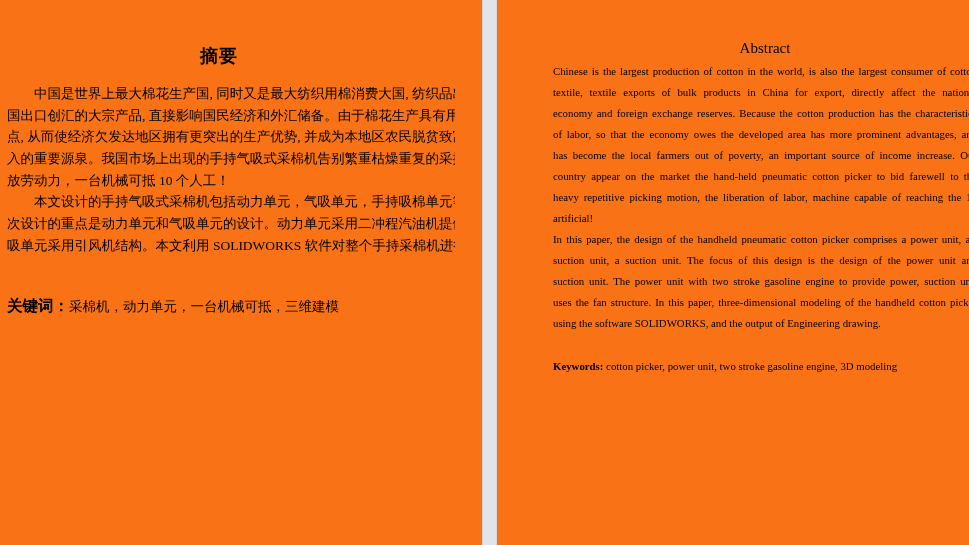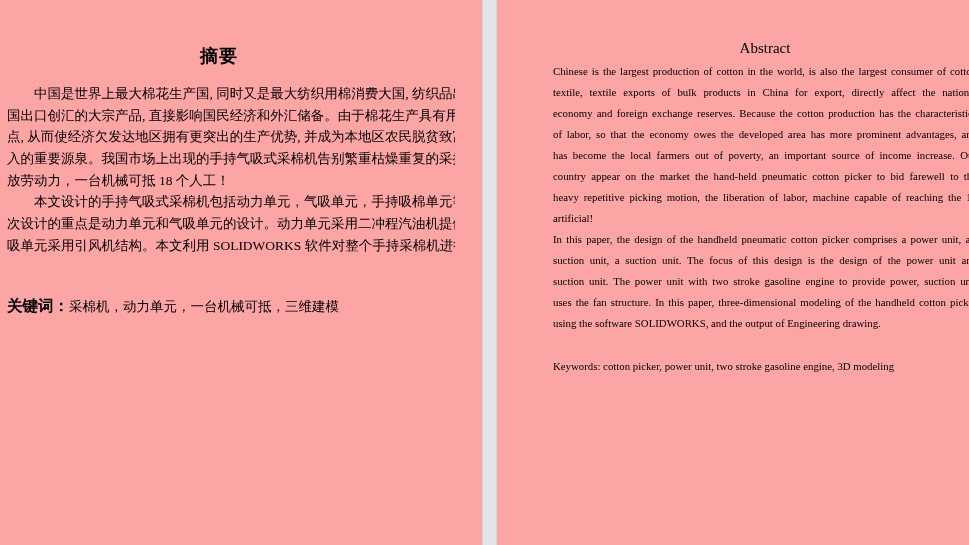--- a/index.html
+++ b/index.html
@@ -12,21 +12,21 @@
     overflow: hidden;
     position: relative;
     background: #ffffff;
     font-family: "Liberation Serif", "DejaVu Serif", serif;
     color: #000000;
   }
   .page {
     position: absolute;
     top: 0;
     height: 545px;
-    background: #fca5a5;
+    background: #f97316;
   }
   .page-left  { left: 0;     width: 482px; }
   .page-right { left: 497px; width: 532px; overflow: visible; }
   .gutter {
     position: absolute;
     top: 0;
     left: 482px;
     width: 15px;
     height: 545px;
     background: #e1e5e9;
@@ -107,34 +107,34 @@
   .en-line.last { text-align-last: left; }
   .en-keywords {
     position: absolute;
     top: 356px;
     left: 56px;
     width: 424px;
     font-size: 10.8px;
     line-height: 21px;
     white-space: nowrap;
   }
-  .en-keywords .kw-label { font-weight: normal; }
+  .en-keywords .kw-label { font-weight: bold; }
 </style>
 </head>
 <body>
 
 <div class="page page-left">
   <div class="cn-title">摘要</div>
 
   <div class="cn-body">
     <div class="cn-line indent">中国是世界上最大棉花生产国, 同时又是最大纺织用棉消费大国, 纺织品出口是我</div>
     <div class="cn-line">国出口创汇的大宗产品, 直接影响国民经济和外汇储备。由于棉花生产具有用工多等特</div>
     <div class="cn-line">点, 从而使经济欠发达地区拥有更突出的生产优势, 并成为本地区农民脱贫致富、增加收</div>
     <div class="cn-line">入的重要源泉。我国市场上出现的手持气吸式采棉机告别繁重枯燥重复的采摘动作，解</div>
-    <div class="cn-line last">放劳动力，一台机械可抵 18 个人工！</div>
+    <div class="cn-line last">放劳动力，一台机械可抵 10 个人工！</div>
     <div class="cn-line indent">本文设计的手持气吸式采棉机包括动力单元，气吸单元，手持吸棉单元等组成。本</div>
     <div class="cn-line">次设计的重点是动力单元和气吸单元的设计。动力单元采用二冲程汽油机提供动力，气</div>
     <div class="cn-line">吸单元采用引风机结构。本文利用 SOLIDWORKS 软件对整个手持采棉机进行三维建模，</div>
   </div>
 
   <div class="cn-keywords">
     <span class="kw-label">关键词：</span><span>采棉机，动力单元，一台机械可抵，三维建模</span>
   </div>
 </div>
 

